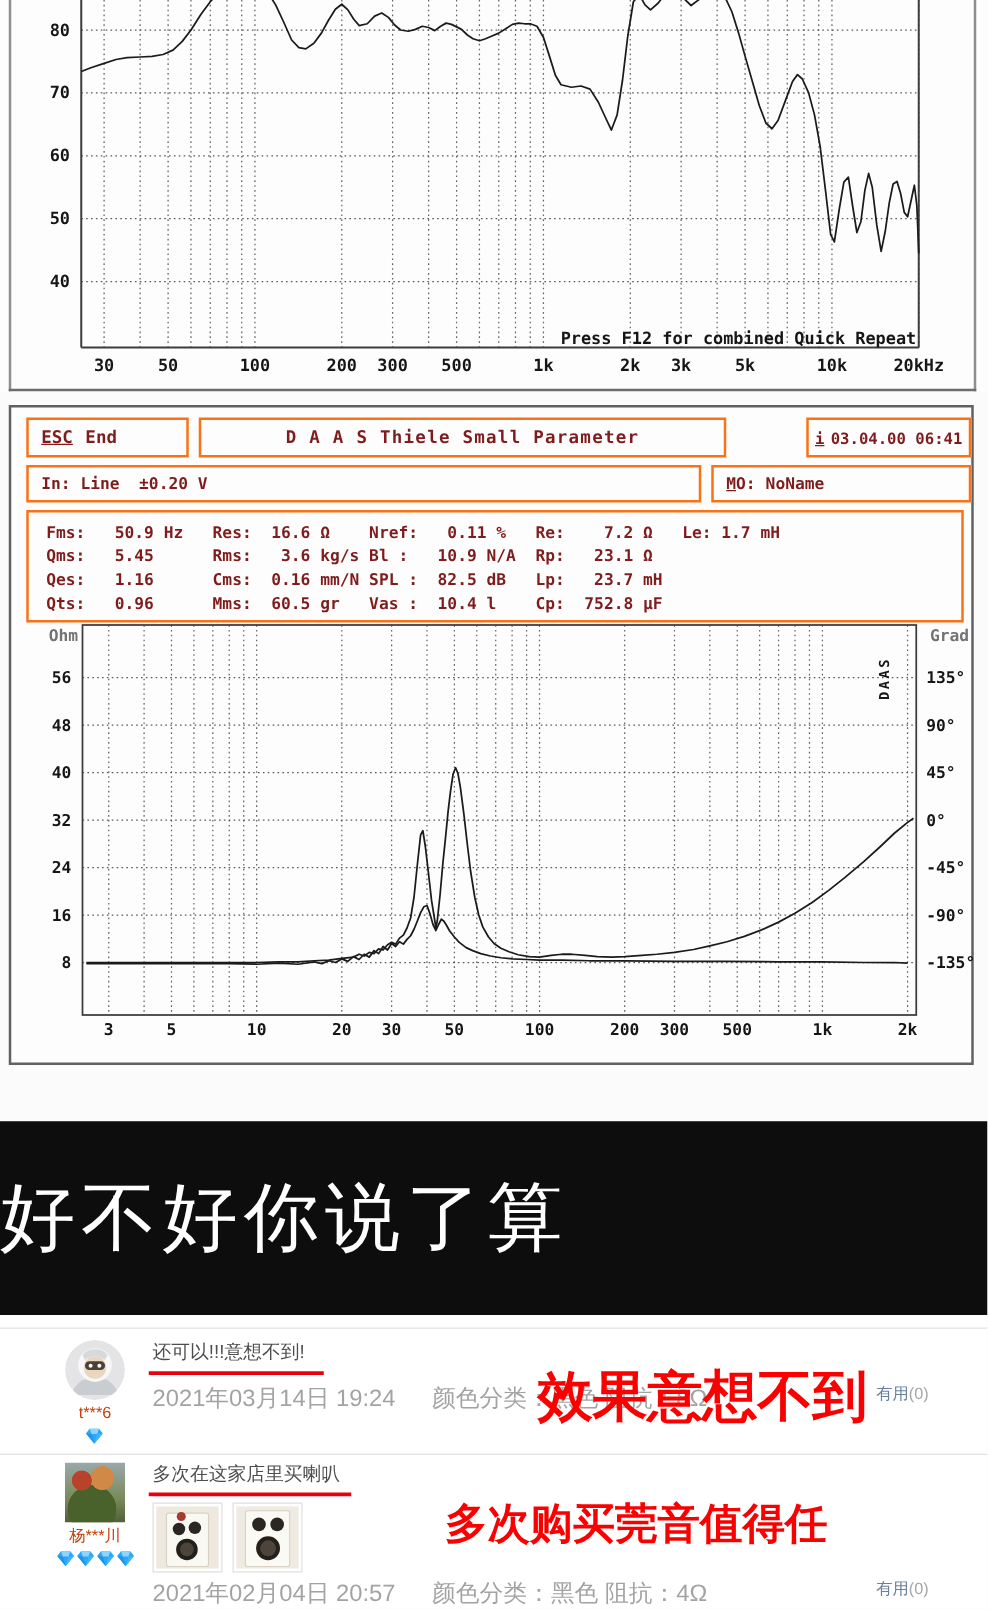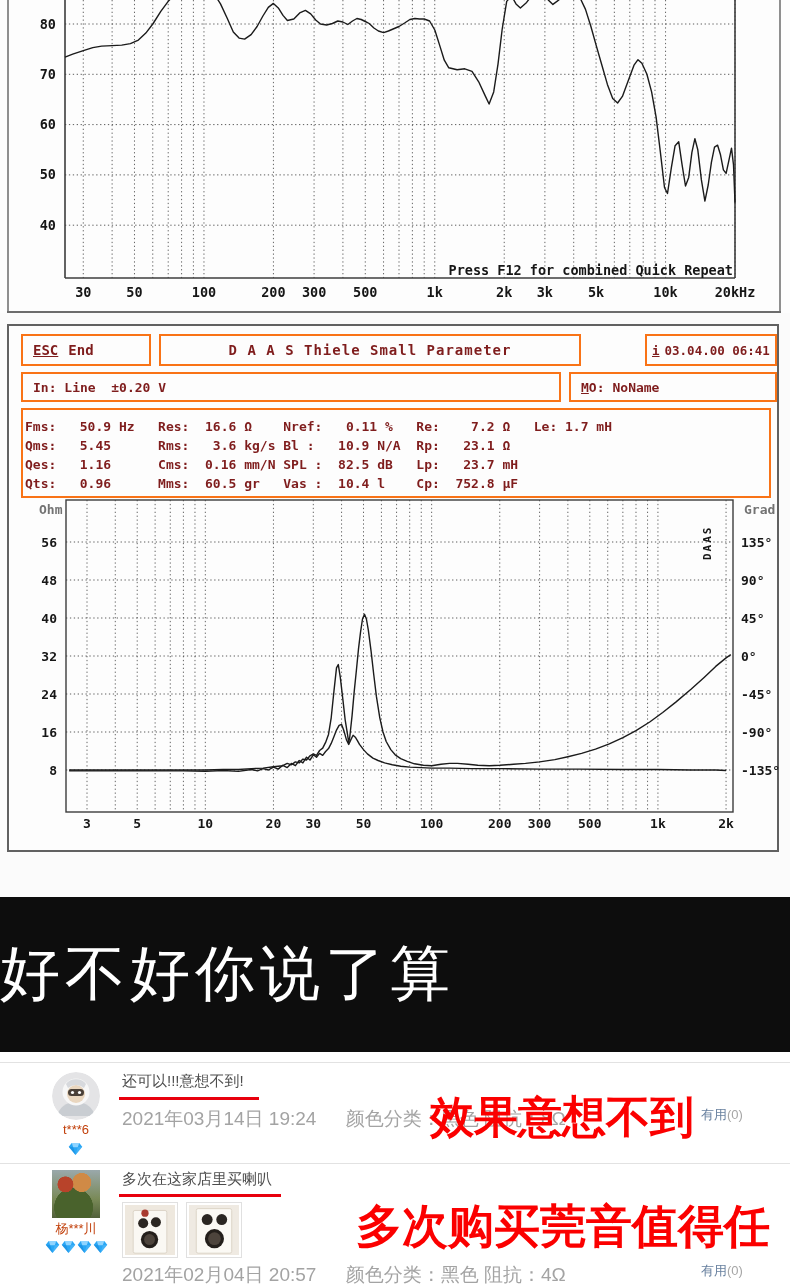--- a/index.html
+++ b/index.html
@@ -20,21 +20,21 @@
                 border:2px solid #616161; }
   .dbox { position:absolute; border:2px solid #f97316; background:#fdfdfd;
           font-family:"DejaVu Sans Mono","Liberation Mono",monospace;
           font-weight:700; font-size:14px; color:#7f1d1d; display:flex; align-items:center; }
   .u { text-decoration:underline; }
   #box-esc   { left:12px; top:8px;  width:130px; height:32px; padding-left:10px; gap:10px; }
   #box-title { left:150px; top:8px; width:422px; height:32px; justify-content:center; letter-spacing:1px;}
   #box-info  { left:636px; top:8px; width:132px; height:32px; padding-left:5px; font-size:12.5px; gap:5px;}
   #box-in    { left:12px; top:46px; width:540px; height:30px; padding-left:10px; font-size:13px;}
   #box-mo    { left:560px; top:46px; width:208px; height:30px; padding-left:10px; font-size:13px; gap:8px;}
-  #box-params{ left:12px; top:82px; width:750px; height:90px; display:block; padding:7px 0 0 2px; }
+  #box-params{ left:12px; top:82px; width:750px; height:90px; display:block; padding:7px 0 0 14px; }
   .prow { white-space:pre; font-size:13px; line-height:19px; font-weight:700; }
   .axis-title { position:absolute; font-family:"DejaVu Sans Mono","Liberation Mono",monospace;
                 font-weight:600; font-size:13px; color:#737373; }
 
   
   #banner { left:0; top:897px; width:790px; height:155px; background:#0d0d0d;
             display:flex; align-items:center; justify-content:flex-start; }
   #banner span { color:#fff; font-size:60px; font-weight:500; letter-spacing:5px; }
 
   
@@ -312,21 +312,21 @@
     <div class="thumb" style="left:186px; top:150px;">
       <svg viewBox="0 0 55 55">
         <rect width="55" height="55" fill="#efeae2"></rect>
         <rect x="8" y="4" width="39" height="49" rx="2" fill="#fbf9f4" stroke="#d9d2c4"></rect>
         <circle cx="20" cy="16" r="6" fill="#2b2622"></circle>
         <circle cx="36" cy="16" r="6" fill="#2b2622"></circle>
         <circle cx="28" cy="37" r="10.5" fill="#241f1b"></circle>
         <circle cx="28" cy="37" r="7" fill="#4d443c"></circle>
       </svg>
     </div>
-    <div class="overlay-red" style="left:356px; top:144px; font-size:46px;">多次购买莞音值得任</div>
+    <div class="overlay-red" style="left:356px; top:144px; font-size:34px;">多次购买莞音值得任</div>
     <div class="rv-meta" style="top:210px;">
       <span>2021年02月04日 20:57</span>
       <span class="sku">颜色分类：黑色 阻抗：4Ω</span>
     </div>
     <div class="useful" style="top:210px;">
       <span>有用</span><span class="cnt">(0)</span>
     </div>
   </div>
 </div>
 

